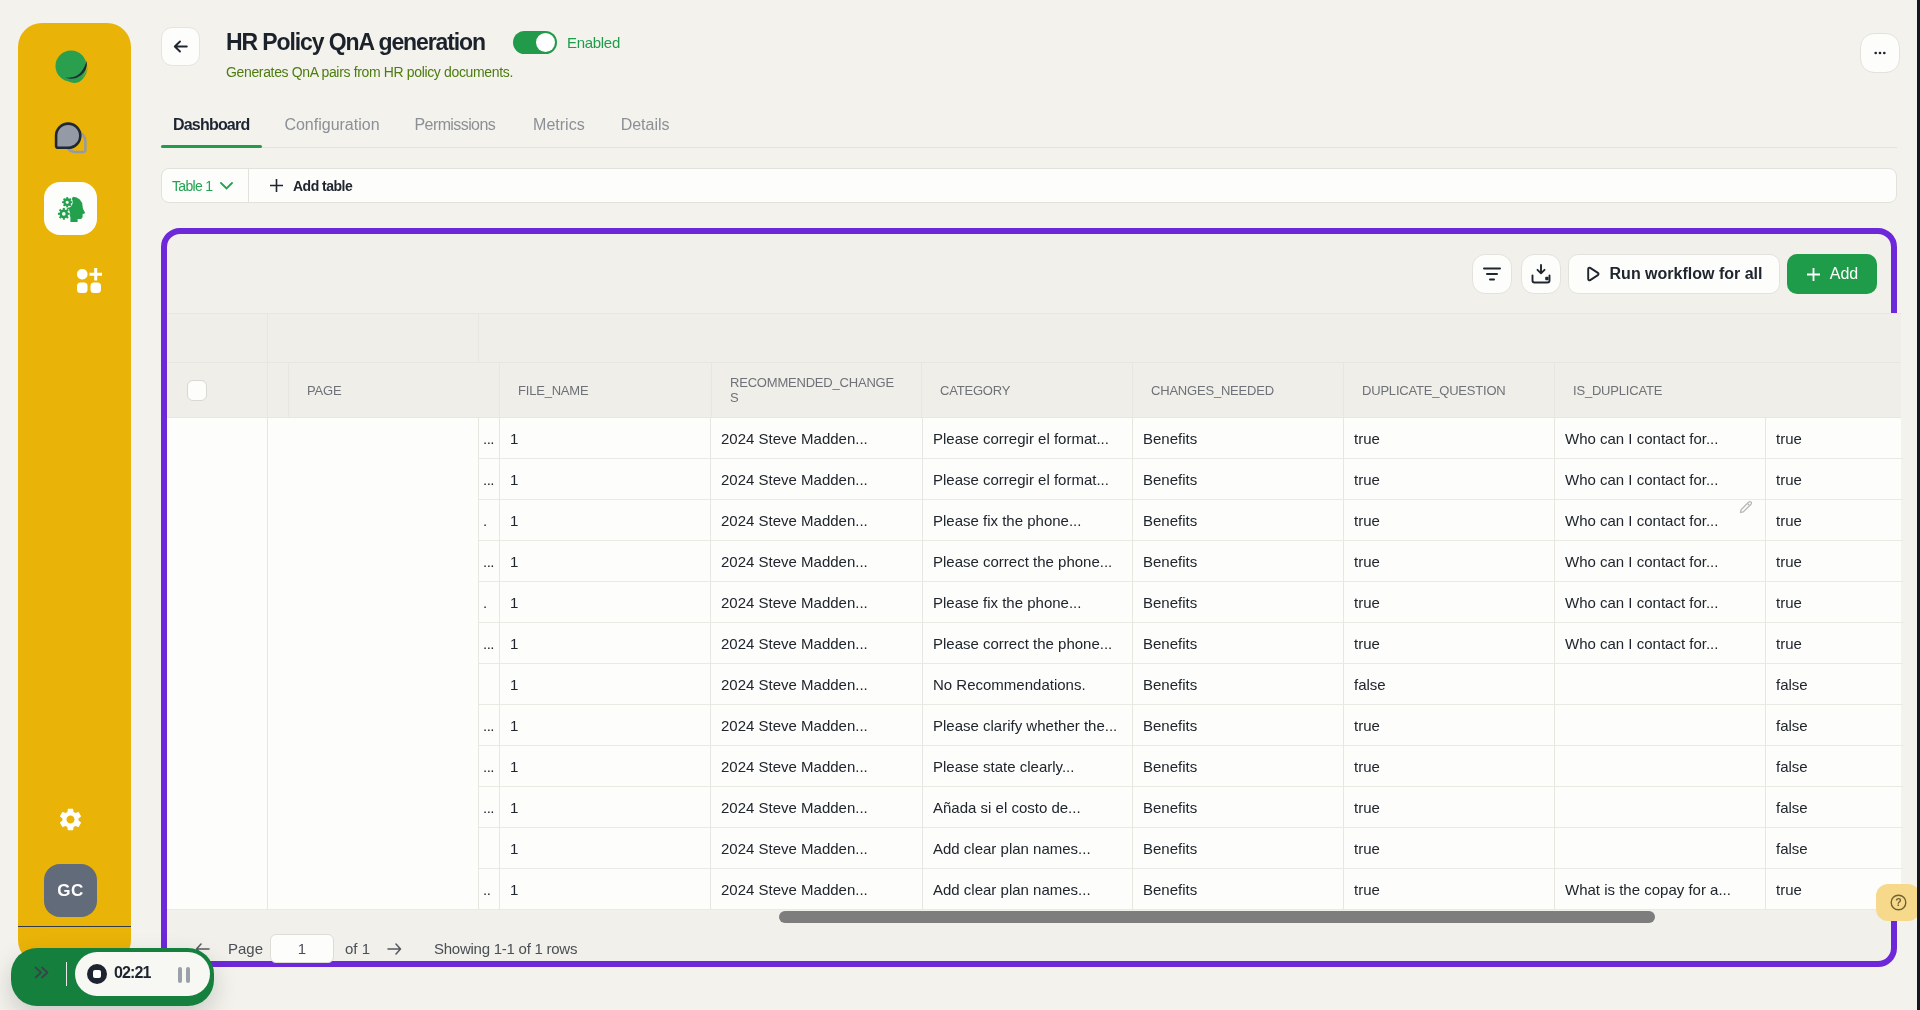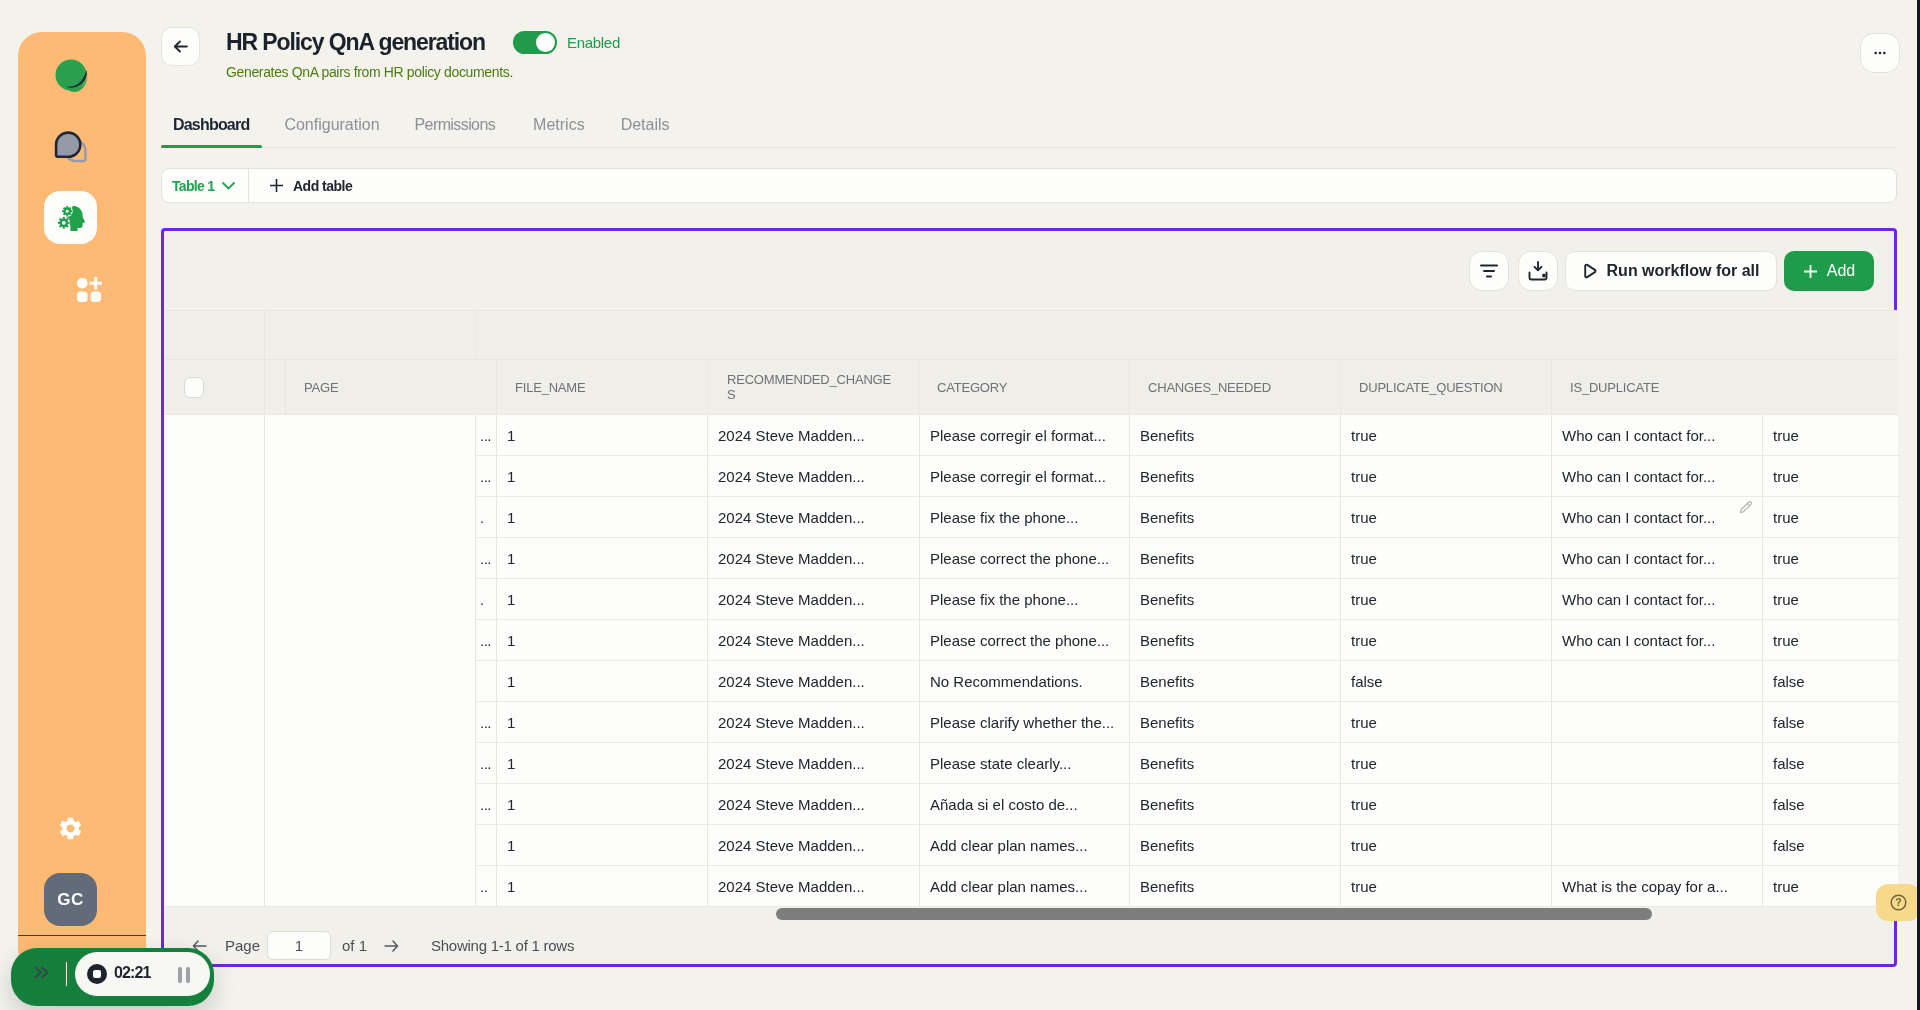--- a/index.html
+++ b/index.html
@@ -1,20 +1,20 @@
 <!DOCTYPE html>
 <html><head>
 <meta charset="utf-8">
 <style>
 *{margin:0;padding:0;box-sizing:border-box}
 html,body{width:1920px;height:1010px;overflow:hidden}
 body{background:#f3f2ec;font-family:"Liberation Sans",sans-serif;position:relative;color:#20262e}
 
 
-#sidebar{position:absolute;left:18px;top:32px;width:128px;height:941px;background:#fdba74;border-radius:24px}
+#sidebar{position:absolute;left:18px;top:23px;width:113px;height:941px;background:#eab308;border-radius:24px}
 #sidebar .logo{position:absolute;left:37px;top:27px}
 #sidebar .chat{position:absolute;left:34px;top:97px}
 #sidebar .tile{position:absolute;left:26px;top:159px;width:53px;height:53px;background:#fdfdfc;border-radius:16px;display:flex;align-items:center;justify-content:center}
 #sidebar .apps{position:absolute;left:55px;top:242px}
 #sidebar .gear{position:absolute;left:39px;top:783px}
 #sidebar .avatar{position:absolute;left:26px;top:841px;width:53px;height:53px;background:#626b7a;border-radius:16px;color:#fff;font-weight:bold;font-size:17px;display:flex;align-items:center;justify-content:center;letter-spacing:.5px}
 #sidebar .sep{position:absolute;left:0;top:903px;width:100%;height:1px;background:#323b4a}
 
 
 #backbtn{position:absolute;left:161px;top:27px;width:39px;height:39px;background:#fdfdfb;border:1px solid #e5e4de;border-radius:11px;display:flex;align-items:center;justify-content:center}
@@ -30,26 +30,26 @@
 #tabs .tab.active{color:#1d2433;font-weight:bold;letter-spacing:-0.8px}
 #tabs .tab:nth-child(3){letter-spacing:-0.6px}
 #tabs .tab:nth-child(4){margin-left:3px}
 #tabs .tab:nth-child(5){margin-left:1px}
 #tabline{position:absolute;left:161px;top:147px;width:1736px;height:1px;background:#e2e1da}
 #tabunder{position:absolute;left:161px;top:145px;width:101px;height:3px;background:#219c4d;border-radius:2px}
 
 
 #tbar{position:absolute;left:161px;top:168px;width:1736px;height:35px;background:#fdfdfc;border:1px solid #e2e1db;border-radius:8px;display:flex;align-items:center}
 #tbar .seg1{width:87px;height:100%;border-right:1px solid #e2e1db;display:flex;align-items:center;padding-left:10px}
-#tbar .t1{font-size:14px;letter-spacing:-0.7px;font-weight:bold;color:#21a351;margin-right:8px}
+#tbar .t1{font-size:14px;letter-spacing:-0.7px;font-weight:normal;color:#21a351;margin-right:8px}
 #tbar .addt{display:flex;align-items:center;padding-left:20px}
 #tbar .addt span{font-size:14px;letter-spacing:-0.5px;font-weight:bold;color:#20262e;margin-left:9px}
 
 
-#card{position:absolute;left:161px;top:228px;width:1736px;height:739px;background:#f1f0ea;border:3px solid #6d28d9;border-radius:4px}
+#card{position:absolute;left:161px;top:228px;width:1736px;height:739px;background:#f1f0ea;border:6px solid #6d28d9;border-radius:19px}
 .toolbtn{position:absolute;top:20px;background:#fdfdfc;border:1px solid #e3e2dc;border-radius:13px;display:flex;align-items:center;justify-content:center}
 #btn-filter{left:1305px;width:40px;height:40px}
 #btn-dl{left:1354px;width:40px;height:40px}
 #btn-run{left:1401px;width:212px;height:40px;border-radius:10px}
 #btn-run span{font-size:16px;font-weight:bold;color:#20262e;margin-left:10px}
 #btn-add{position:absolute;left:1620px;top:20px;width:90px;height:40px;background:#1f9c49;border-radius:10px;display:flex;align-items:center;justify-content:center}
 #btn-add span{font-size:16px;font-weight:normal;color:#fff;margin-left:9px}
 
 
 #grid{position:absolute;left:0;top:79px;width:1734px;border-top:1px solid #e7e6e0}

